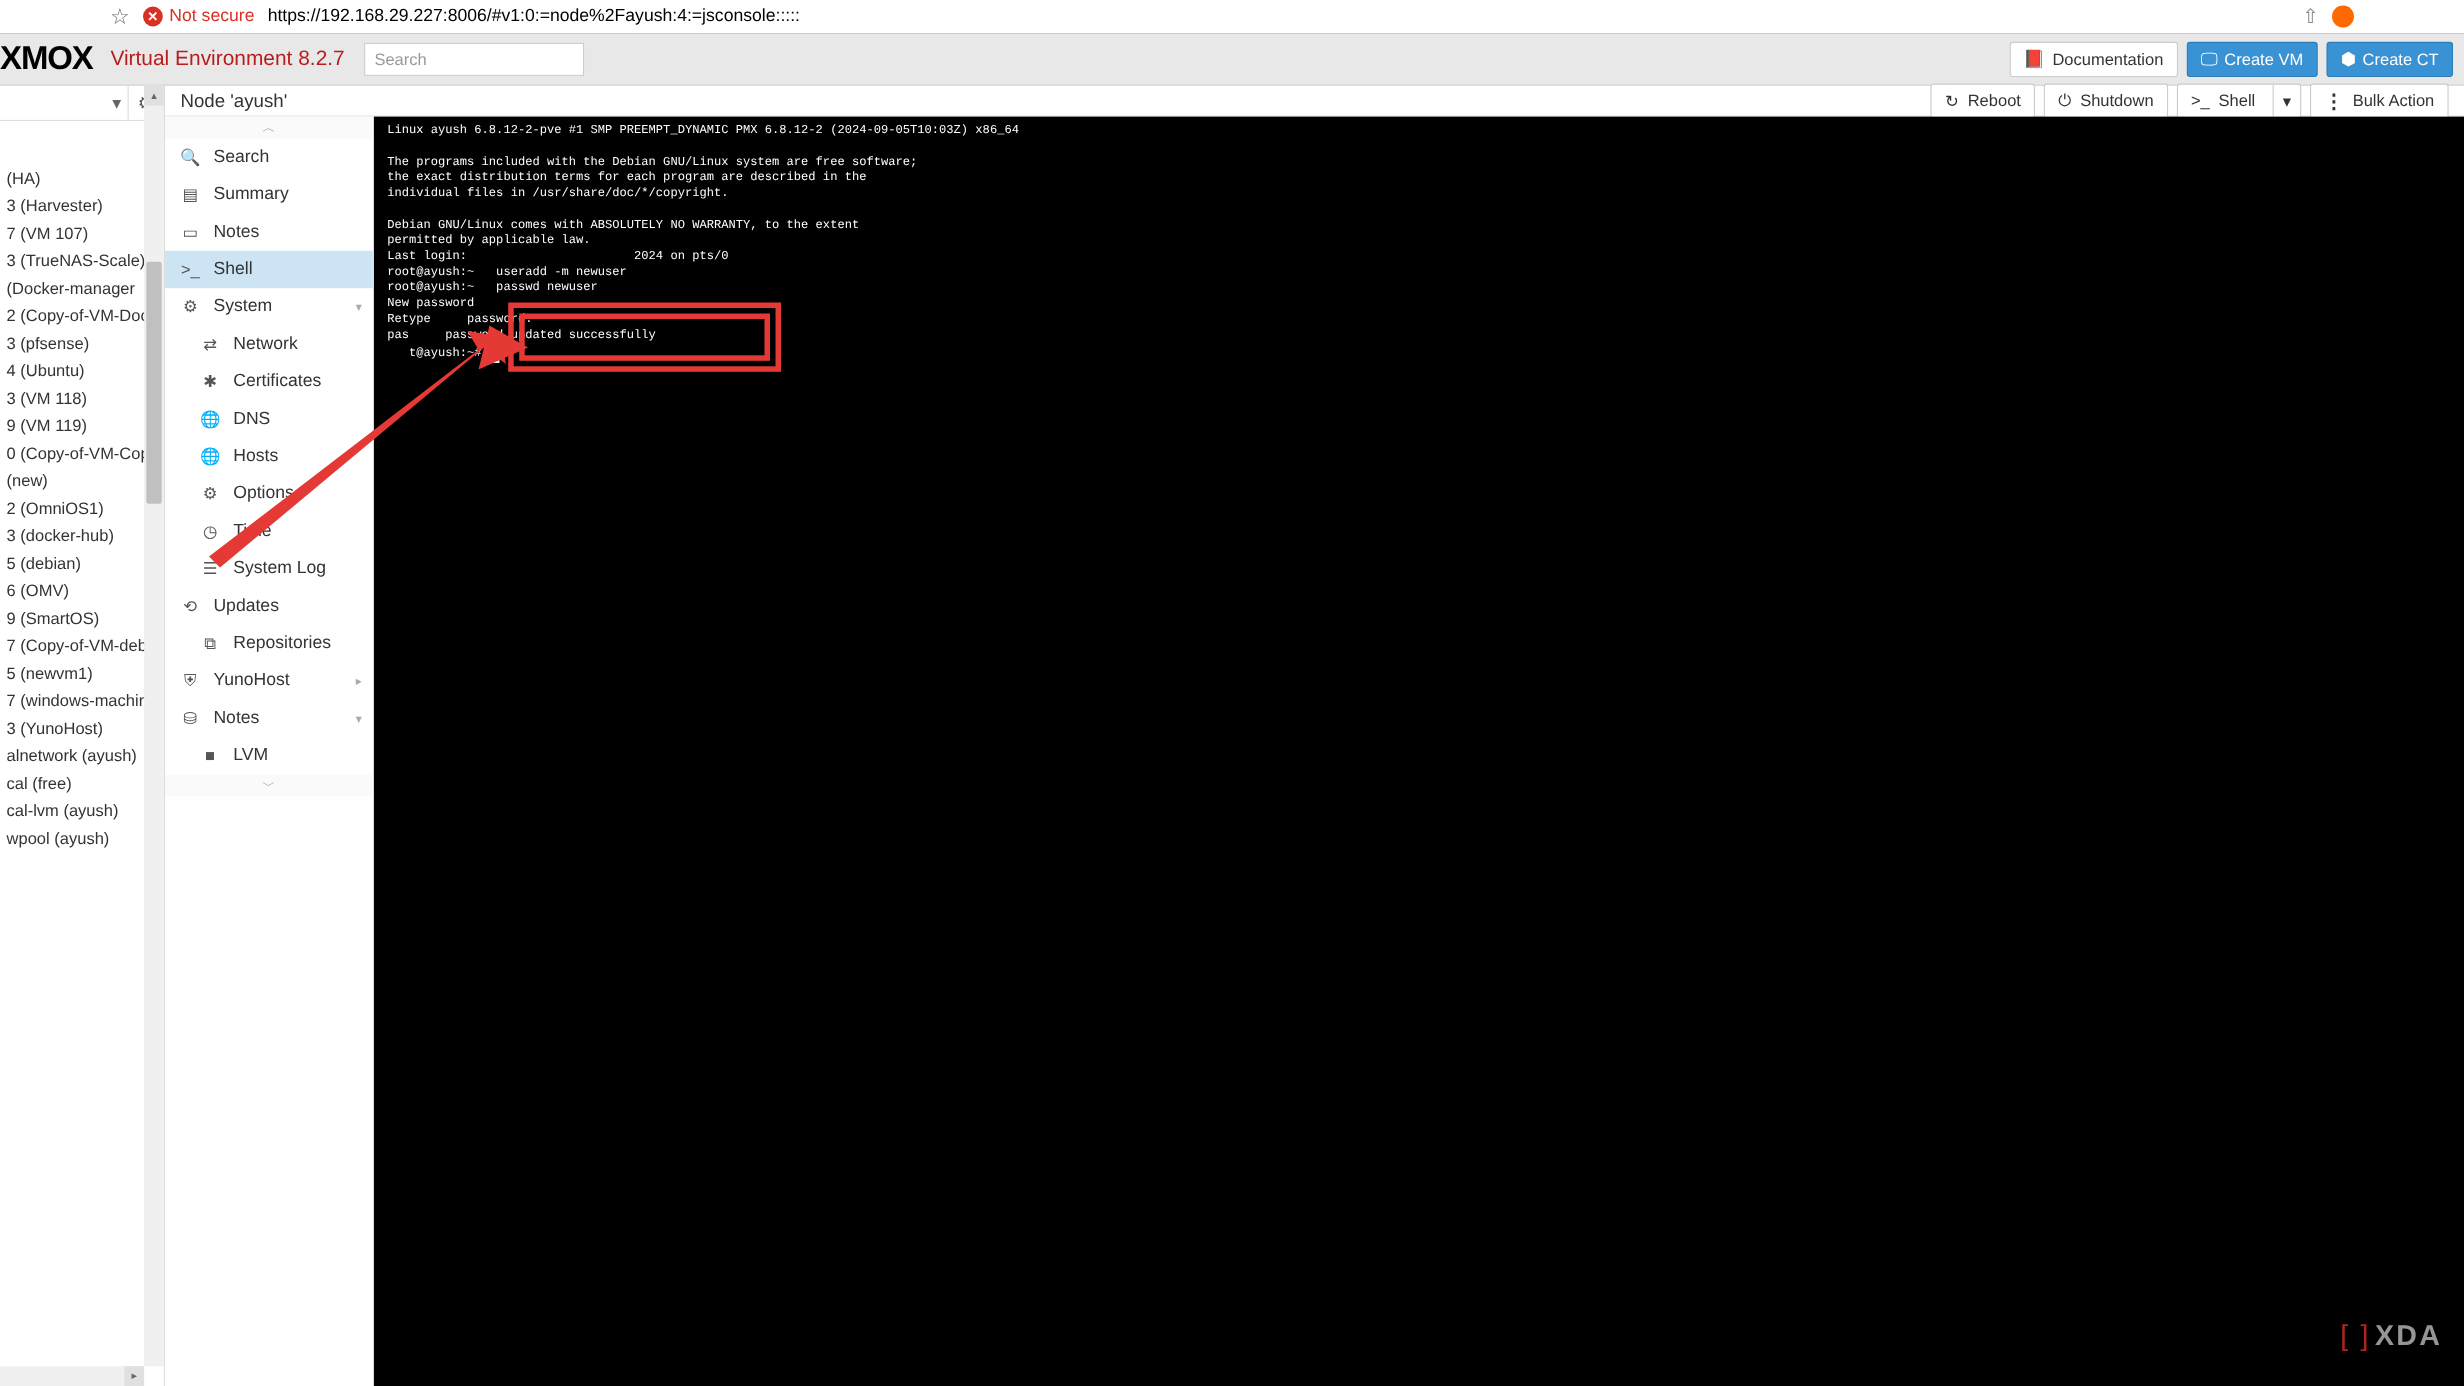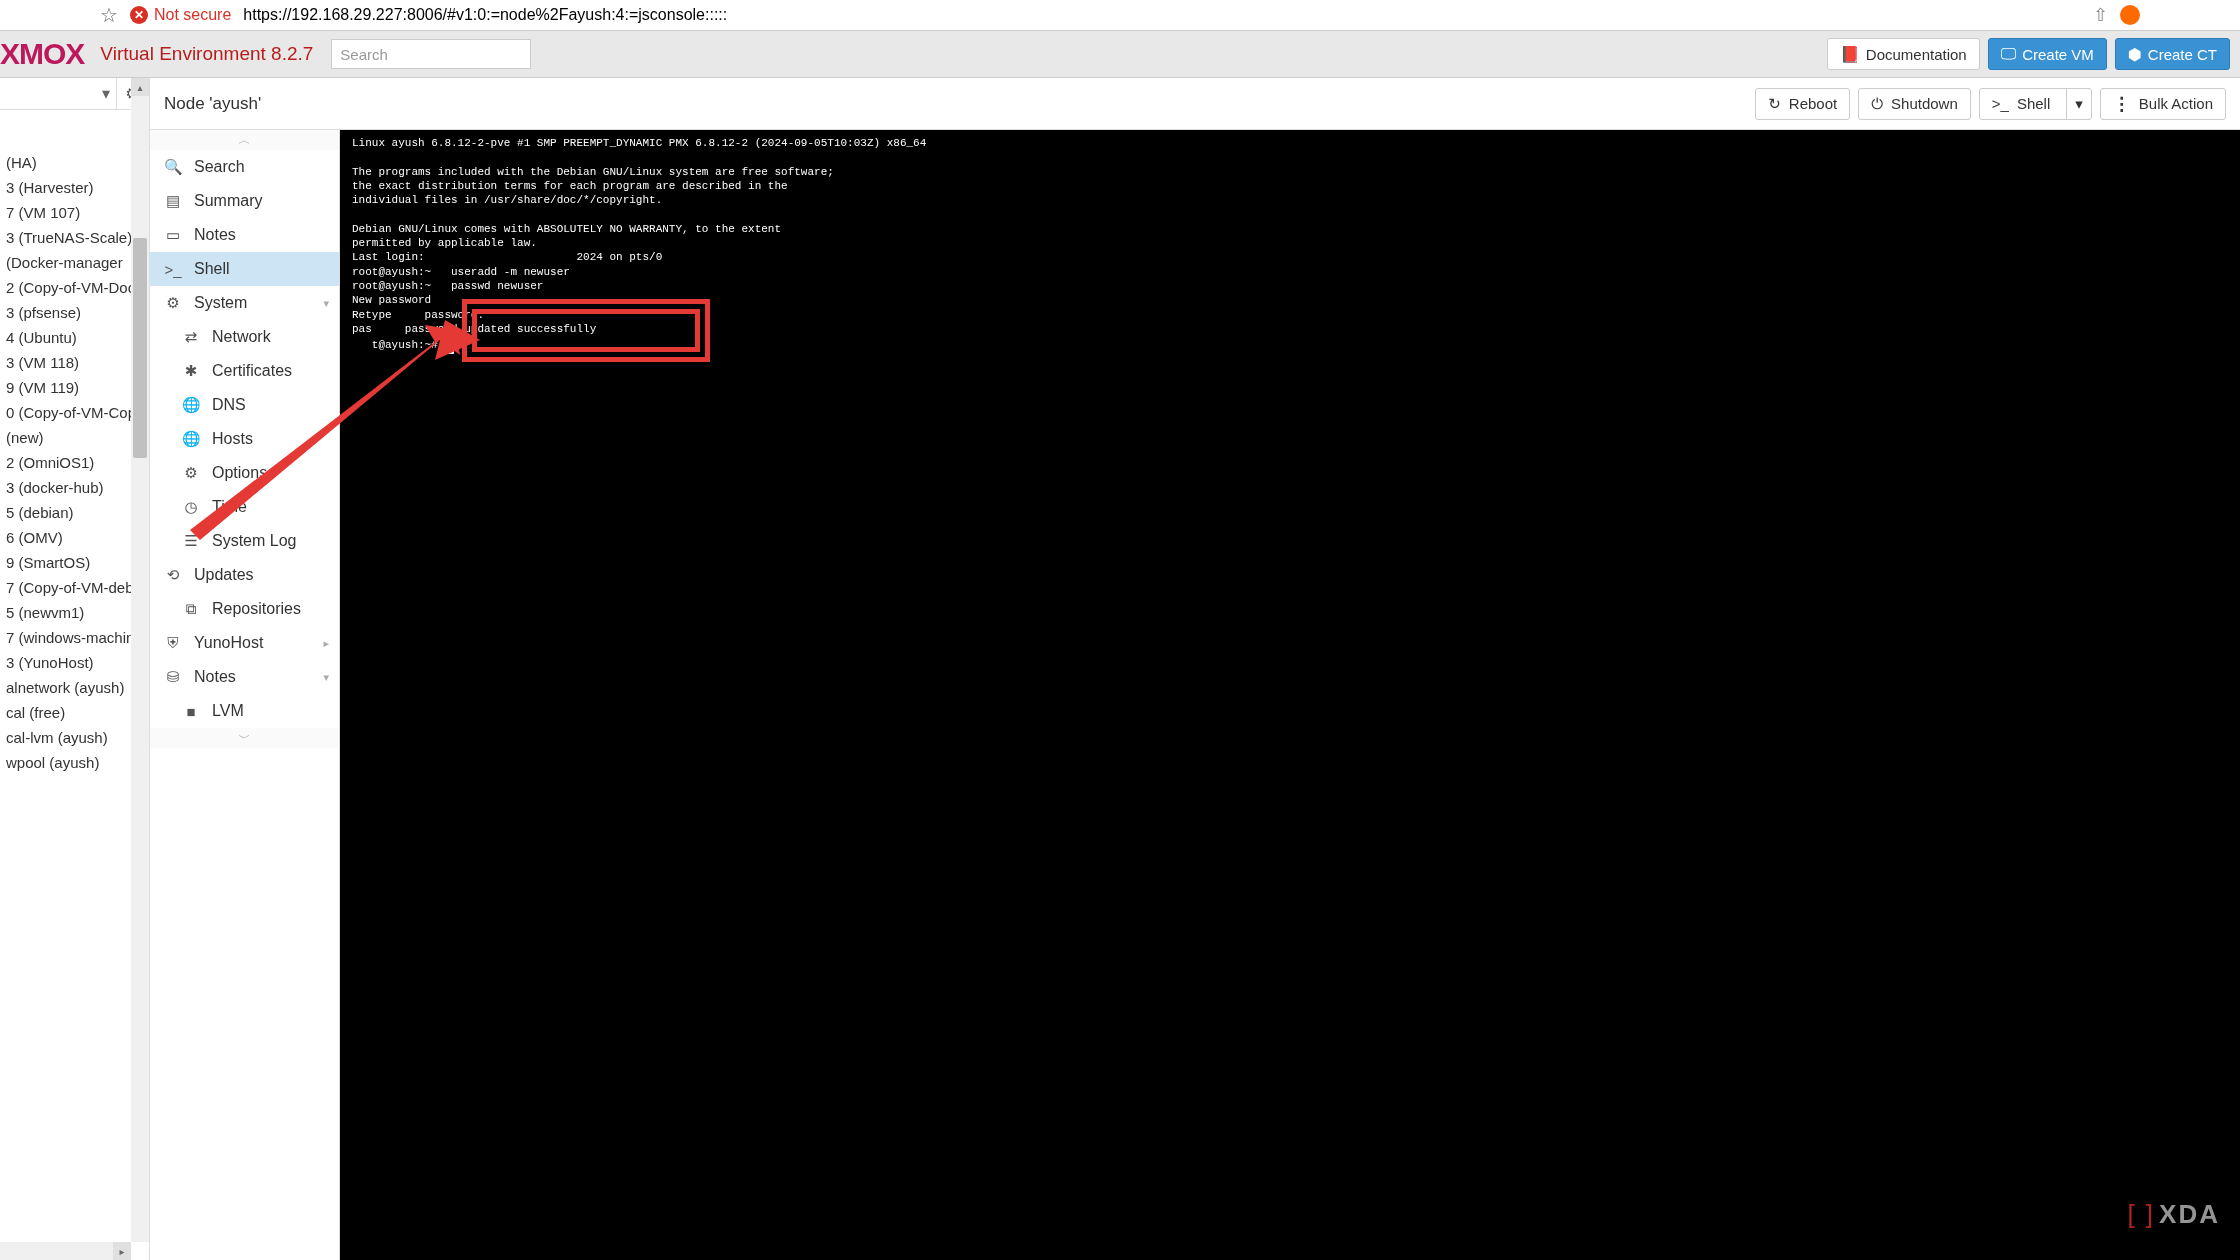--- a/index.html
+++ b/index.html
@@ -9,21 +9,21 @@
     .bookmark-icon { color: #666; font-size: 20px; }
     .not-secure { color: #d93025; font-size: 16px; display: flex; align-items: center; gap: 6px; }
     .not-secure-icon { width: 18px; height: 18px; background: #d93025; border-radius: 50%; display: inline-flex; align-items: center; justify-content: center; color: #fff; font-size: 12px; font-weight: bold; }
     .url-text { color: #000000; font-size: 16px; }
     .browser-spacer { flex: 1; }
     .browser-right-icon { color: #888; font-size: 18px; }
     .shield { width: 20px; height: 20px; background: #ff6a00; border-radius: 50%; }
     
     .header { height: 48px; background: #e8e8e8; border-top: 1px solid #ccc; border-bottom: 1px solid #ccc; display: flex; align-items: center; padding-right: 10px; gap: 8px; }
     .logo { display: flex; align-items: center; font-weight: 700; font-size: 30px; color: #ff6a00; letter-spacing: -1px; margin-left: 0; }
-    .logo-text { color: #be185d; }
+    .logo-text { color: #000000; }
     .ve-text { color: #b91c1c; font-size: 19px; margin-left: 8px; font-weight: 400; }
     .search-box { width: 200px; height: 30px; background: #fff; border: 1px solid #ccc; padding: 0 8px; color: #999; font-size: 15px; display: flex; align-items: center; margin-left: 10px; }
     .header-spacer { flex: 1; }
     .header-btn { height: 32px; background: #fff; border: 1px solid #ccc; border-radius: 3px; padding: 0 12px; display: flex; align-items: center; gap: 6px; font-size: 15px; color: #333; cursor: pointer; }
     .header-btn.primary { background: #3892d4; color: #fff; border-color: #2c7cb8; }
     .header-btn .doc-icon, .header-btn .monitor-icon, .header-btn .cube-icon { font-size: 16px; }
     
     .main-layout { display: flex; height: calc(100vh - 78px); }
     
     .left-panel { width: 150px; background: #fff; border-right: 1px solid #ddd; display: flex; flex-direction: column; position: relative; }
@@ -32,21 +32,21 @@
     .left-top-gear { width: 32px; display: flex; align-items: center; justify-content: center; color: #555; font-size: 16px; cursor: pointer; border-right:1px solid #ddd; }
     .tree-list { flex: 1; overflow: hidden; position: relative; margin-top: 40px; }
     .tree-scroll-track { position: absolute; right: 0; top: 0; bottom: 18px; width: 18px; background: #f0f0f0; }
     .tree-scroll-up { position: absolute; top: 0; left: 0; right: 0; height: 18px; background: #e0e0e0; display:flex; align-items:center; justify-content:center; font-size:10px; color:#666;}
     .tree-scroll-thumb { position: absolute; top: 160px; left: 2px; right: 2px; height: 220px; background: #c0c0c0; border-radius: 2px; }
     .tree-scroll-h { position: absolute; bottom: 0; left: 0; right: 18px; height: 18px; background: #f0f0f0; }
     .tree-scroll-h-arrow { position:absolute; right:0; top:0; bottom:0; width:18px; background:#e0e0e0; display:flex; align-items:center; justify-content:center; font-size:10px; color:#666;}
     .tree-item { padding: 4px 6px; font-size: 15px; color: #333; white-space: nowrap; overflow: hidden; cursor: pointer; }
     
     .mid-panel { flex: 1; display: flex; flex-direction: column; }
-    .content-header { height: 52px; background: #fff; border-bottom: 1px solid #ddd; display: flex; align-items: center; padding: 0 14px 0 14px; gap: 8px; }
+    .content-header { height: 28px; background: #fff; border-bottom: 1px solid #ddd; display: flex; align-items: center; padding: 0 14px 0 14px; gap: 8px; }
     .node-title { font-size: 17px; color: #333; flex: 1; }
     .action-btn { height: 32px; background: #fff; border: 1px solid #ccc; border-radius: 3px; padding: 0 12px; display: flex; align-items: center; gap: 8px; font-size: 15px; color: #333; cursor: pointer; }
     .action-btn.split { padding-right: 0; }
     .action-btn.split .split-arrow { border-left: 1px solid #ccc; padding: 0 8px; height: 100%; display: flex; align-items: center; margin-left: 8px; }
     .kebab-icon { font-size: 18px; color: #333; font-weight: bold; }
     
     .content-body { flex: 1; display: flex; background: #fff; }
     
     .side-nav { width: 190px; border-right: 1px solid #ddd; overflow-y: auto; }
     .collapse-bar { height: 20px; display: flex; align-items: center; justify-content: center; color: #aaa; cursor: pointer; font-size: 12px; background: #fafafa; }

